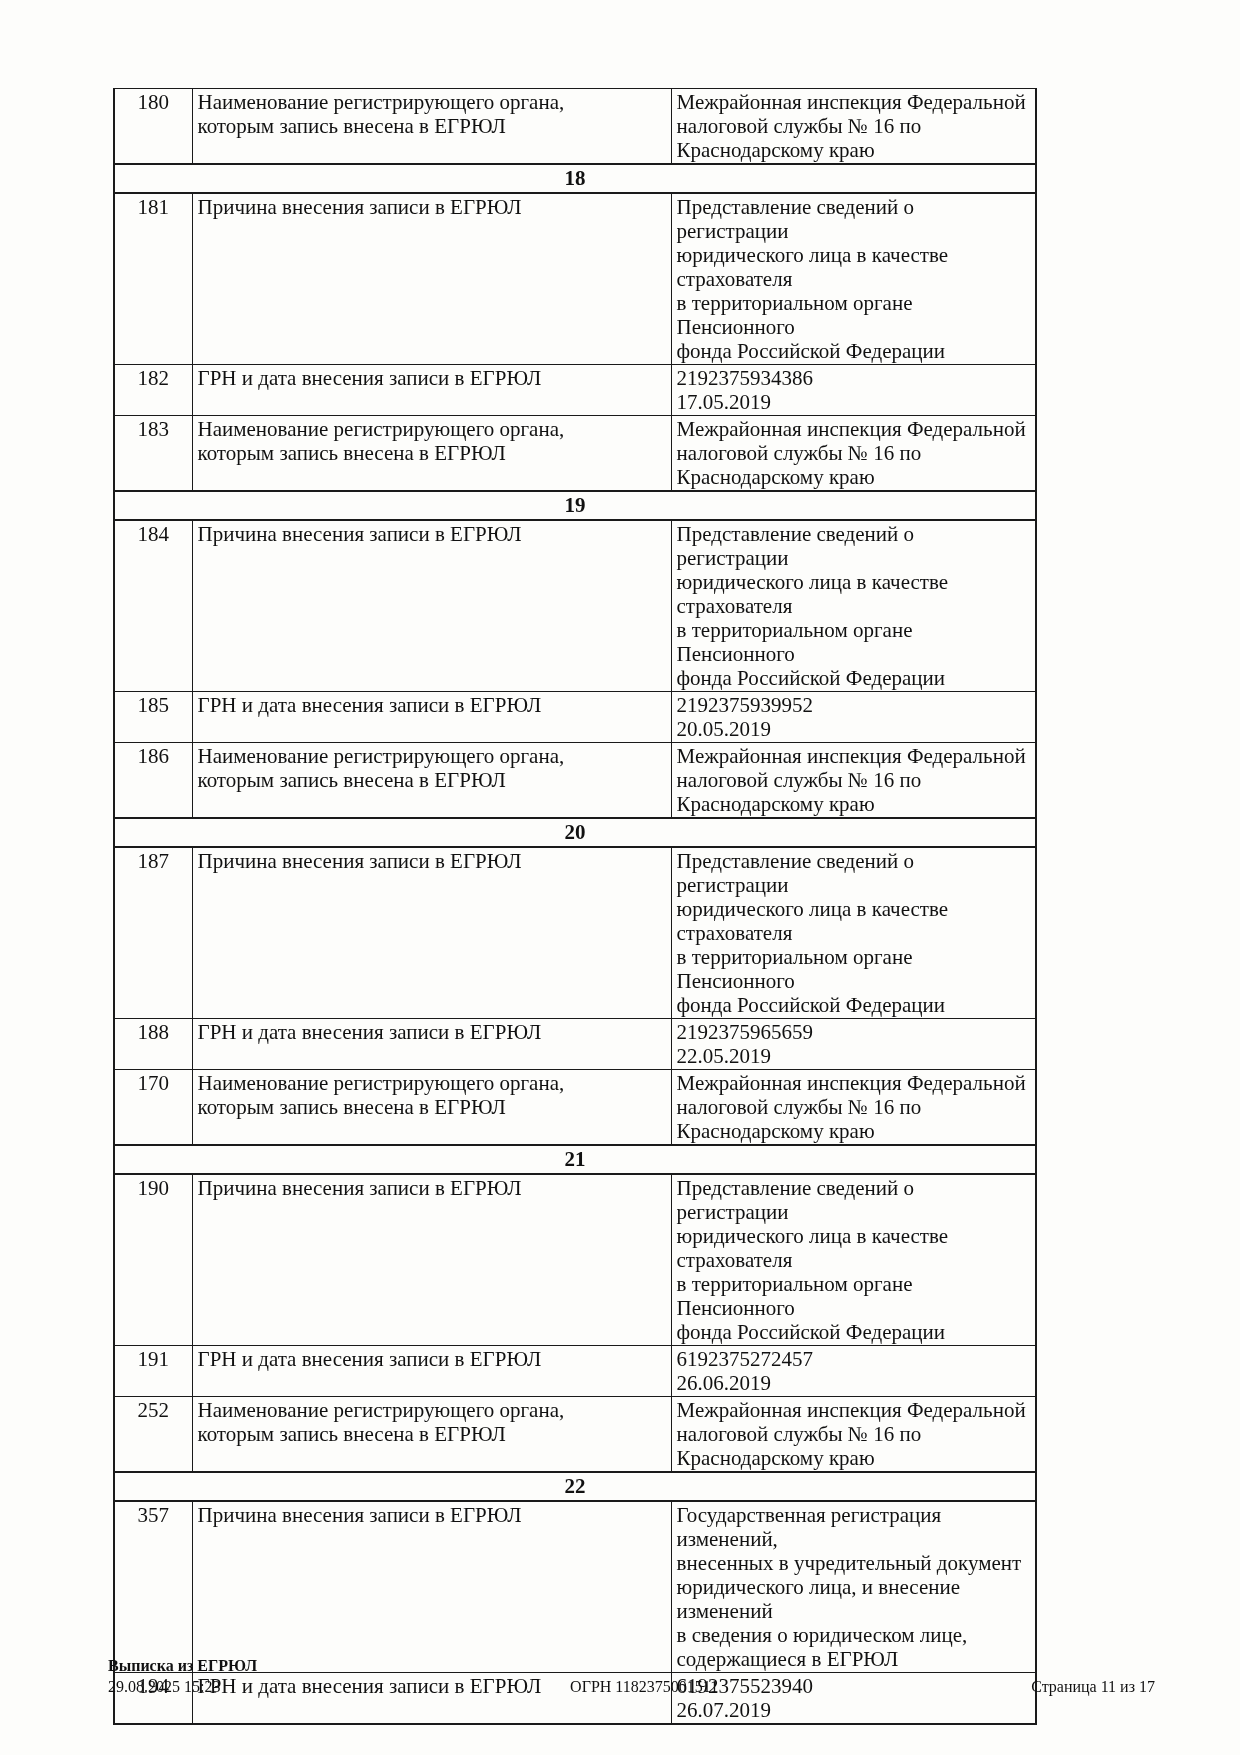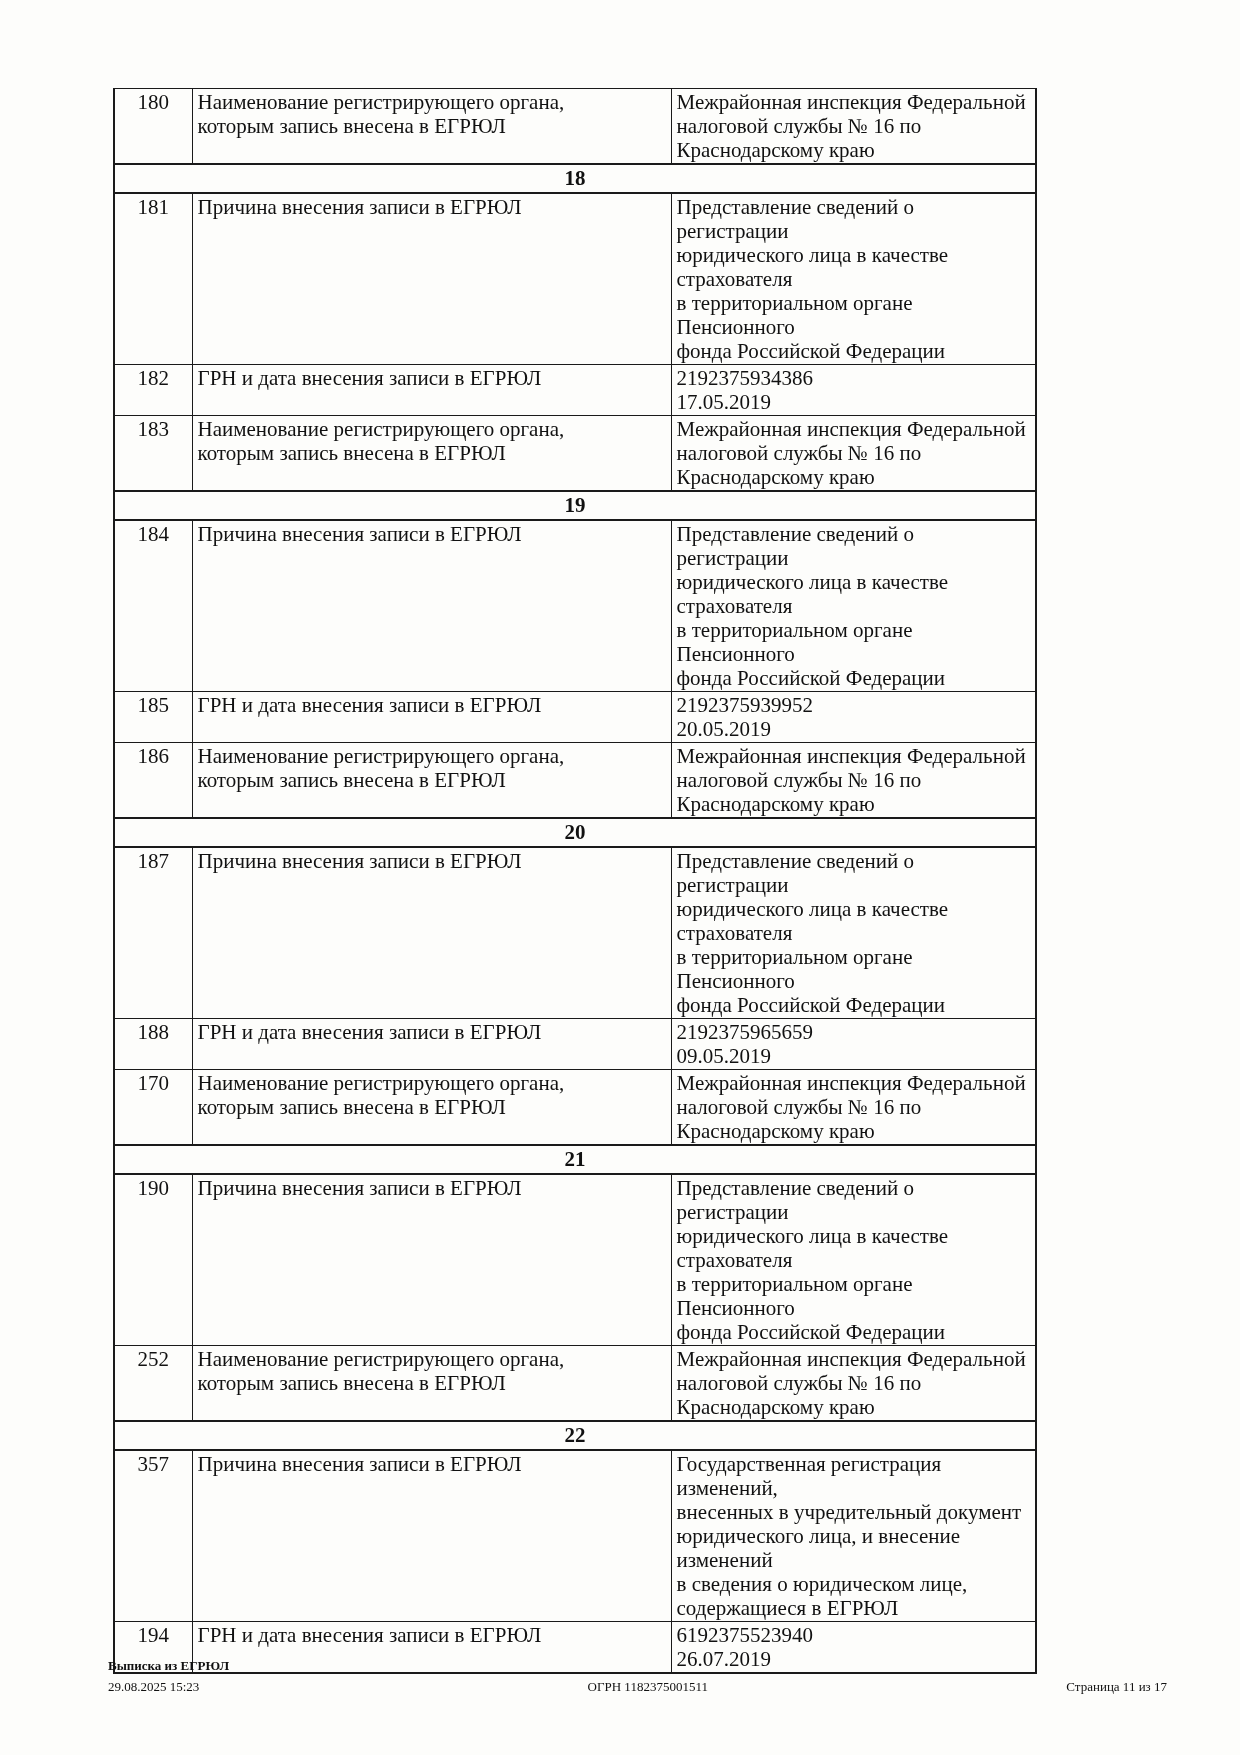--- a/index.html
+++ b/index.html
@@ -57,26 +57,26 @@
     border-bottom: 2px solid #1a1a1a;
     padding-top: 1px;
     padding-bottom: 2px;
     white-space: normal;
   }
 
   
   .footer {
     position: absolute;
     left: 108px;
-    right: 73px;
+    right: 85px;
     top: 1655px;
     display: flex;
     align-items: flex-end;
     justify-content: space-between;
-    font-size: 13px;
+    font-size: 16px;
     line-height: 21px;
   }
   .footer .left-block { text-align: left; }
   .footer .doc-title { font-weight: bold; display: block; }
   .footer .center-block { text-align: center; }
   .footer .right-block { text-align: right; }
 </style>
 </head>
 <body>
 
@@ -155,40 +155,46 @@
           <td class="field">Причина внесения записи в ЕГРЮЛ</td>
           <td class="value">Представление сведений о регистрации
 юридического лица в качестве страхователя
 в территориальном органе Пенсионного
 фонда Российской Федерации</td>
         </tr>
         <tr>
           <td class="num">188</td>
           <td class="field">ГРН и дата внесения записи в ЕГРЮЛ</td>
           <td class="value">2192375965659
-09.05.2019</td>
+22.05.2019</td>
         </tr>
         <tr>
           <td class="num">170</td>
           <td class="field">Наименование регистрирующего органа,
 которым запись внесена в ЕГРЮЛ</td>
           <td class="value">Межрайонная инспекция Федеральной
 налоговой службы № 16 по
 Краснодарскому краю</td>
         </tr>
         <tr class="section-row">
           <td colspan="3">21</td>
         </tr>
         <tr>
           <td class="num">190</td>
           <td class="field">Причина внесения записи в ЕГРЮЛ</td>
           <td class="value">Представление сведений о регистрации
 юридического лица в качестве страхователя
 в территориальном органе Пенсионного
 фонда Российской Федерации</td>
+        </tr>
+        <tr>
+          <td class="num">191</td>
+          <td class="field">ГРН и дата внесения записи в ЕГРЮЛ</td>
+          <td class="value">6192375272457
+26.06.2019</td>
         </tr>
         <tr>
           <td class="num">252</td>
           <td class="field">Наименование регистрирующего органа,
 которым запись внесена в ЕГРЮЛ</td>
           <td class="value">Межрайонная инспекция Федеральной
 налоговой службы № 16 по
 Краснодарскому краю</td>
         </tr>
         <tr class="section-row">

